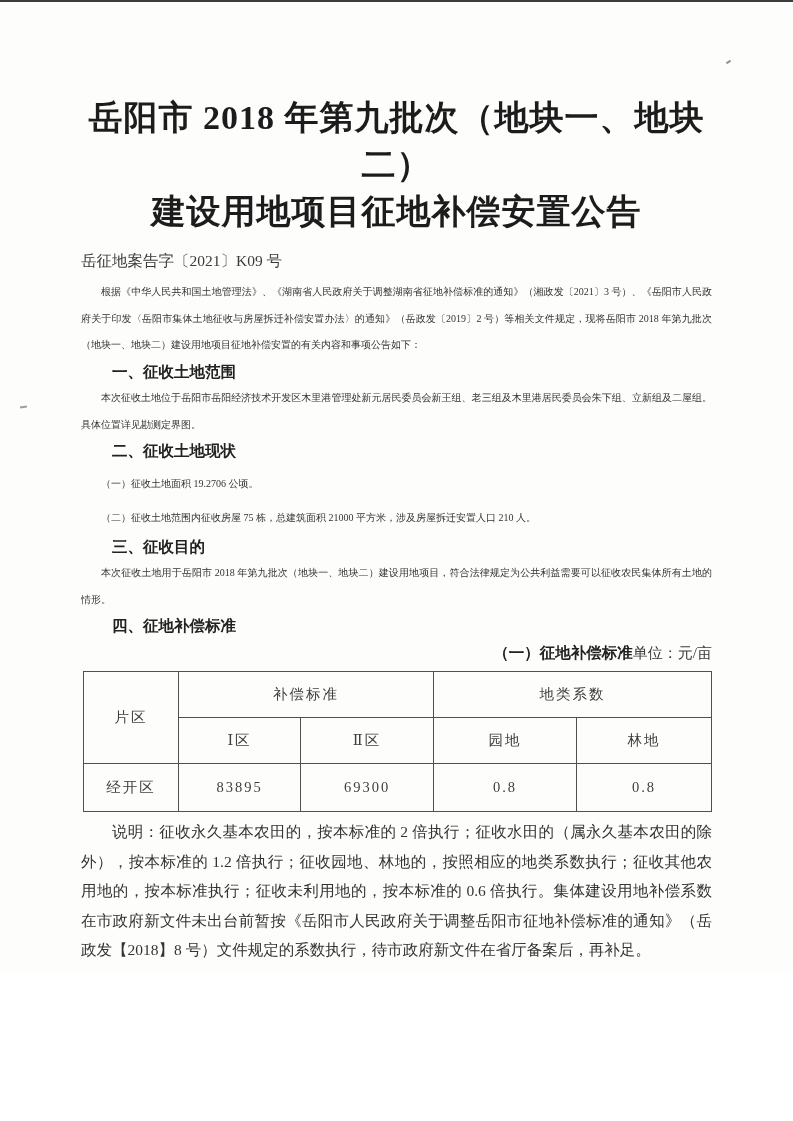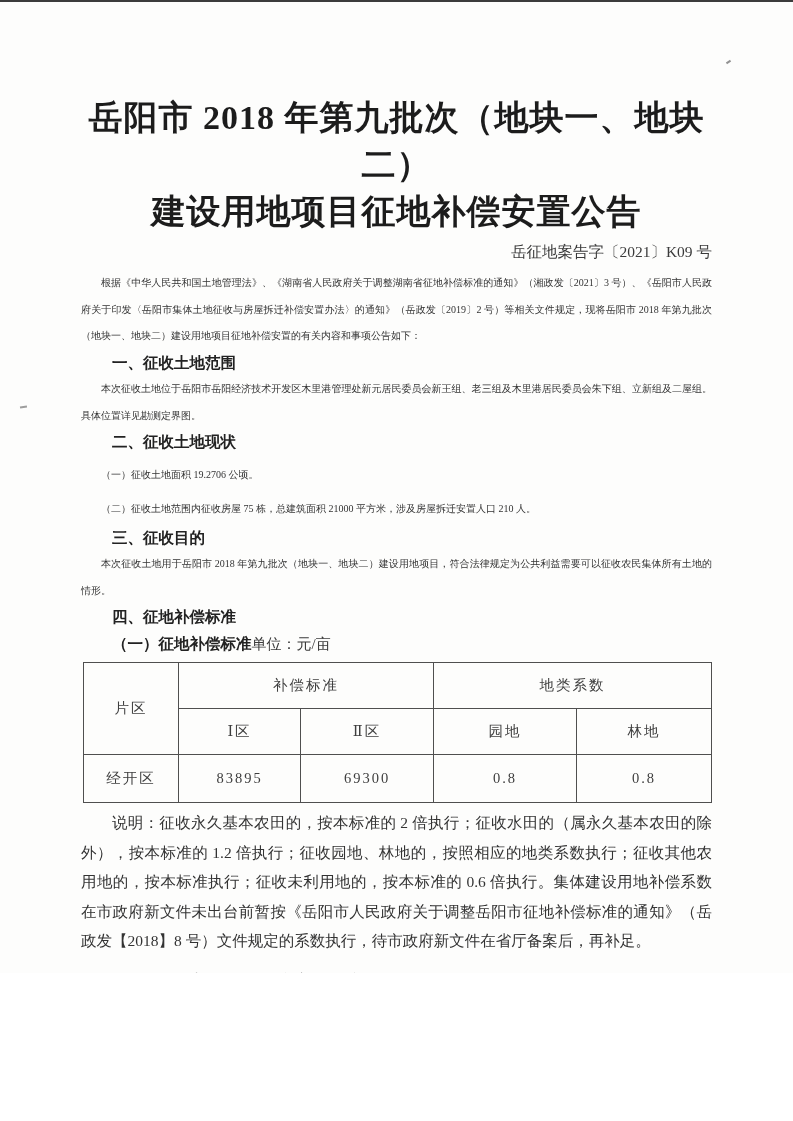--- a/index.html
+++ b/index.html
@@ -26,22 +26,22 @@
     margin-top: 94px;
     text-align: center;
     font-size: 34px;
     line-height: 47px;
     font-weight: 900;
     letter-spacing: 1px;
     color: #1c1c1c;
     font-family: "Liberation Serif", "DejaVu Serif", serif;
   }
   .doc-number {
-    margin-top: 6px;
-    text-align: right;
+    margin-top: 15px;
+    text-align: left;
     font-size: 15.5px;
     line-height: 22px;
     color: #3a3a3a;
   }
 
   .body-text {
     font-size: 10px;
     line-height: 26.5px;
     text-align: justify;
     color: #333333;
@@ -65,21 +65,21 @@
   }
 
   .intro { margin-top: 7px; }
   .item1 { margin-top: 6px; }
   .item2 { margin-top: 8px; }
   .sec3-h { margin-top: 2px; }
 
   .sub1-row {
     margin-top: 0;
     display: flex;
-    justify-content: flex-start;
+    justify-content: flex-end;
     align-items: baseline;
   }
   .unit-label {
     font-size: 15px;
     line-height: 26.5px;
     color: #3a3a3a;
   }
 
   table.comp-table {
     margin-top: 5px;

